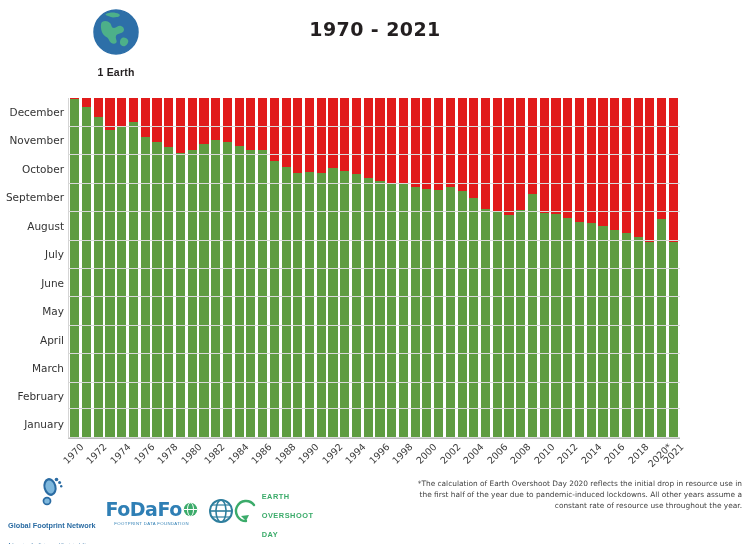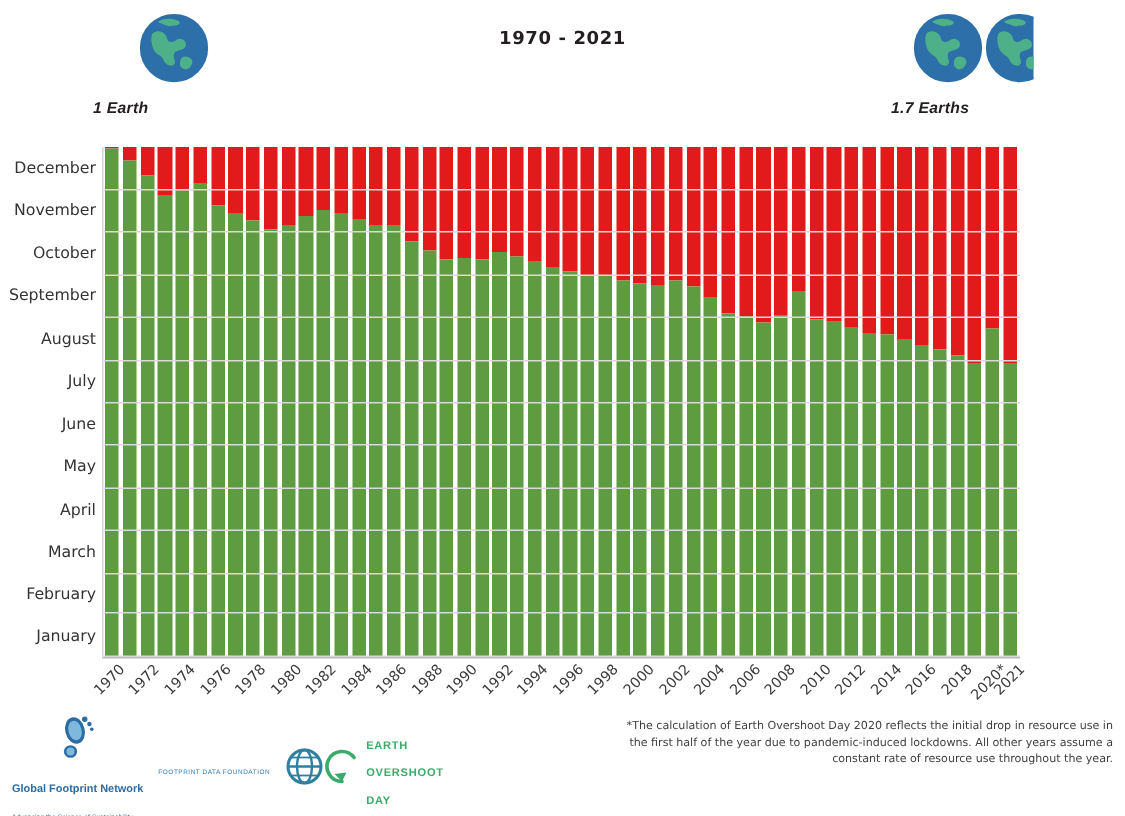--- a/index.html
+++ b/index.html
@@ -12,21 +12,21 @@
   }
   #page {
     position: relative;
     width: 750px; height: 544px;
     background: #ffffff;
   }
 
   
   .header { position: absolute; left: 0; top: 0; width: 750px; height: 96px; }
 
-  .earth-group { position: absolute; text-align: left; font-style: italic; }
+  .earth-group { position: absolute; text-align: center; }
   .earth-left  { left: 62px; top: 8px; width: 108px; }
   .earth-right { left: 594px; top: 8px; width: 108px; }
 
   .earth-row { display: flex; justify-content: center; align-items: flex-start; height: 56px; }
   .earth { width: 48px; height: 48px; display: block; }
   .earth.clip { width: 33px; overflow: hidden; }
   .earth.clip svg { display: block; }
 
   .earth-cap {
     font-size: 10.5px; font-weight: bold; color: #231f20;
@@ -36,21 +36,21 @@
   .title-block {
     position: absolute; left: 175px; top: 14px; width: 400px; text-align: center;
   }
   .chart-title {
     font-family: "DejaVu Sans", sans-serif;
     font-size: 29px; font-weight: bold; color: #231f20;
     letter-spacing: .1px; line-height: 1.05; white-space: nowrap;
   }
   .chart-subtitle {
     font-family: "DejaVu Sans", sans-serif;
-    font-size: 12px; font-weight: bold; color: #231f20;
+    font-size: 19px; font-weight: bold; color: #231f20;
     margin-top: 4px; letter-spacing: .4px;
   }
 
   
   .plot-wrap { position: absolute; left: 0; top: 98px; width: 750px; height: 348px; }
 
   .ylabels { position: absolute; left: 0; top: 0; width: 68px; height: 341px; }
   .ylabel {
     position: absolute; right: 4px;
     font-size: 10.5px; color: #333333; white-space: nowrap;
@@ -143,43 +143,20 @@
           </svg>
         </span>
       </div>
       <div class="earth-cap">1 Earth</div>
     </div>
 
     <div class="title-block">
       <div class="chart-subtitle">1970 - 2021</div>
     </div>
 
-    <div class="earth-group earth-right">
-      <div class="earth-row">
-        <span class="earth">
-          <svg viewBox="0 0 48 48" width="48" height="48" aria-hidden="true">
-            <circle cx="24" cy="24" r="22" fill="#2d6fa8"></circle>
-            <path d="M10 14c3-2 6-1 8 1s1 5 4 5 4-3 7-2 4 4 2 6-6 1-7 4 2 5 0 7-6 0-7-3-4-3-6-6-3-10-1-12z" fill="#4db089"></path>
-            <path d="M30 30c2-1 5 0 6 2s-1 5-3 6-5-1-5-3 0-4 2-5z" fill="#4db089"></path>
-            <path d="M14 6c4-2 9-2 13 0 2 1 0 3-2 3s-4 1-6 0-7-2-5-3z" fill="#4db089"></path>
-            <circle cx="24" cy="24" r="22" fill="none" stroke="#2d6fa8" stroke-width="1.5"></circle>
-          </svg>
-        </span>
-        <span class="earth clip">
-          <svg viewBox="0 0 48 48" width="48" height="48" aria-hidden="true">
-            <circle cx="24" cy="24" r="22" fill="#2d6fa8"></circle>
-            <path d="M10 14c3-2 6-1 8 1s1 5 4 5 4-3 7-2 4 4 2 6-6 1-7 4 2 5 0 7-6 0-7-3-4-3-6-6-3-10-1-12z" fill="#4db089"></path>
-            <path d="M30 30c2-1 5 0 6 2s-1 5-3 6-5-1-5-3 0-4 2-5z" fill="#4db089"></path>
-            <path d="M14 6c4-2 9-2 13 0 2 1 0 3-2 3s-4 1-6 0-7-2-5-3z" fill="#4db089"></path>
-            <circle cx="24" cy="24" r="22" fill="none" stroke="#2d6fa8" stroke-width="1.5"></circle>
-          </svg>
-        </span>
-      </div>
-      <div class="earth-cap">1.7 Earths</div>
-    </div>
   </div>
 
   <div class="plot-wrap">
     <div class="ylabels" id="ylabels">
         <div class="ylabel" style="top: 95.4795%;">January</div>
         <div class="ylabel" style="top: 87.3973%;">February</div>
         <div class="ylabel" style="top: 79.3151%;">March</div>
         <div class="ylabel" style="top: 70.9589%;">April</div>
         <div class="ylabel" style="top: 62.6027%;">May</div>
         <div class="ylabel" style="top: 54.2466%;">June</div>
@@ -459,20 +436,28 @@
             <ellipse cx="8" cy="25" rx="2.7" ry="2.6" fill="#7fb8dd"></ellipse>
           </svg>
         </span>
         <span class="gfn-text">
           <span class="gfn-name">Global Footprint Network</span><br>
           <span class="gfn-tag">Advancing the Science of Sustainability</span>
         </span>
       </div>
 
       <div class="logo-fodafo">
+        <span class="fodafo-word">
+          <span>FoDaFo</span>
+          <svg width="15" height="15" viewBox="0 0 15 15" style="margin-left:1px" aria-hidden="true">
+            <circle cx="7.5" cy="7.5" r="6.7" fill="#3bab6a"></circle>
+            <ellipse cx="7.5" cy="7.5" rx="3" ry="6.7" fill="none" stroke="#fff" stroke-width="1"></ellipse>
+            <line x1="0.8" y1="7.5" x2="14.2" y2="7.5" stroke="#fff" stroke-width="1"></line>
+          </svg>
+        </span>
         <span class="fodafo-tag">FOOTPRINT DATA FOUNDATION</span>
       </div>
 
       <div class="logo-eod">
         <span>
           <svg width="50" height="26" viewBox="0 0 50 26" aria-hidden="true">
             <circle cx="13" cy="13" r="11" fill="none" stroke="#2f7f9e" stroke-width="2"></circle>
             <ellipse cx="13" cy="13" rx="5" ry="11" fill="none" stroke="#2f7f9e" stroke-width="1.6"></ellipse>
             <line x1="2" y1="13" x2="24" y2="13" stroke="#2f7f9e" stroke-width="1.6"></line>
             <line x1="4" y1="7" x2="22" y2="7" stroke="#2f7f9e" stroke-width="1.2"></line>

